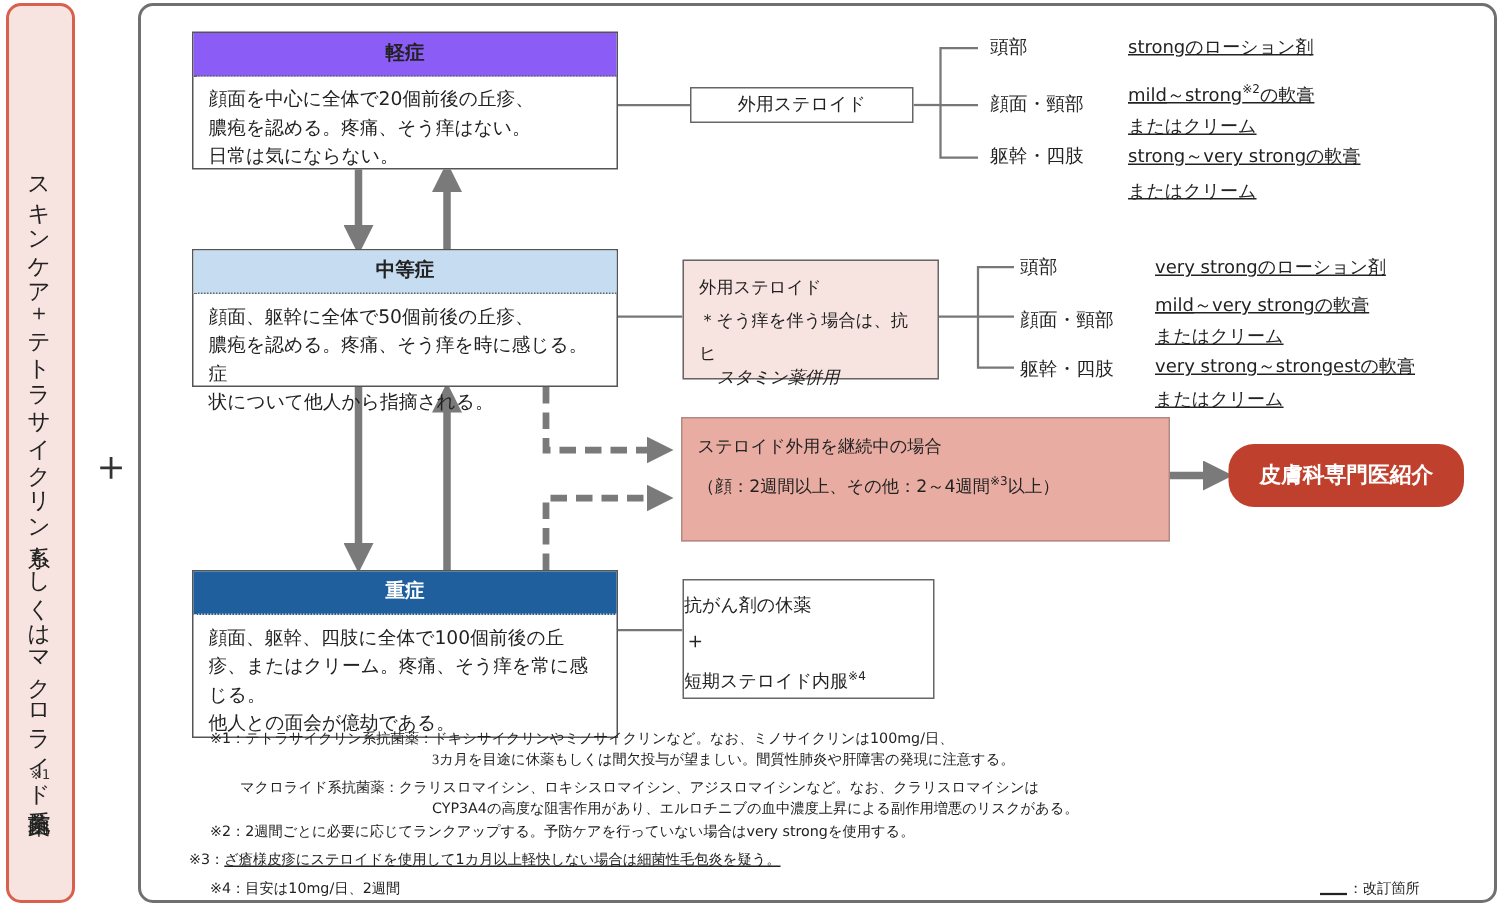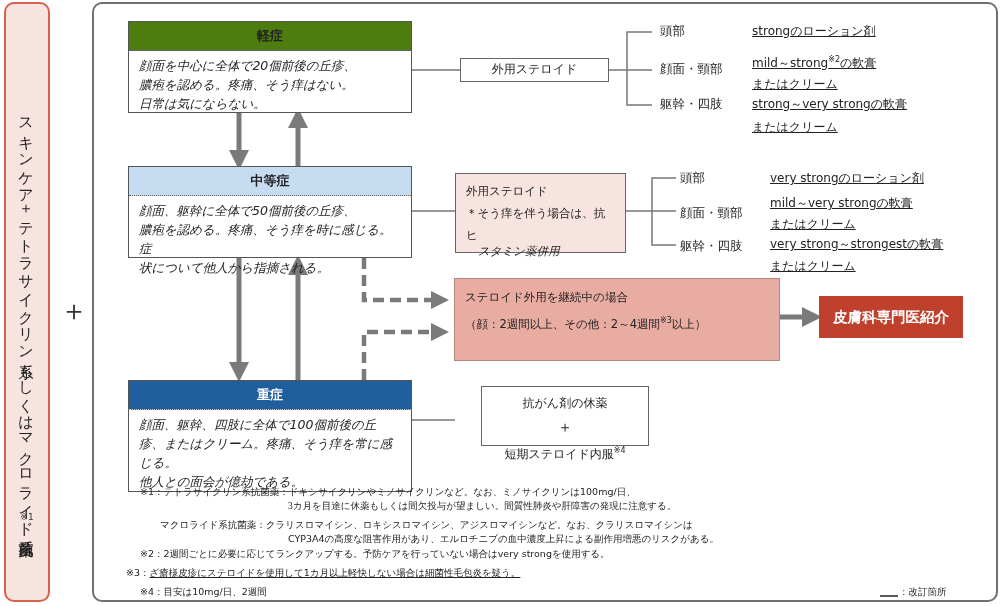--- a/index.html
+++ b/index.html
@@ -16,21 +16,21 @@
   #left-pill .note { position:absolute; left:0; right:0; top:508px; text-align:center;
                font-size:9px; color:#333; }
 
   #plus-sign { left:56px; top:292px; width:36px; font-size:28px; text-align:center; color:#333; font-weight:300; }
 
   #main-frame { left:92px; top:2px; width:906px; height:600px; border:2px solid #707070; border-radius:10px; }
 
   .sev-box { border:1.5px solid #555; background:#fff; }
   .sev-head { height:28px; line-height:28px; text-align:center; font-weight:bold; font-size:13px;
               border-bottom:1px dotted #666; }
-  .sev-body { padding:5px 10px; font-size:12.5px; line-height:19px; color:#222;font-style:italic; }
+  .sev-body { padding:5px 10px; font-size:12.5px; line-height:19px; color:#222; }
 
   .tbox { border:1.5px solid #666; background:#fff; font-size:12px; }
   .label { font-size:12.5px; color:#222; white-space:nowrap; }
   .sm { font-size:12px; color:#222; white-space:nowrap;text-decoration:underline; }
   sup { font-size:8px; }
   u { text-decoration:underline; }
 
   .foot { font-size:9.5px; color:#222; white-space:nowrap; }
 </style>
 </head>
@@ -76,21 +76,21 @@
   <line x1="626" y1="211" x2="652" y2="211" stroke="#777" stroke-width="1.5"></line>
   <polyline points="676,178 652,178 652,245 676,245" fill="none" stroke="#777" stroke-width="1.5"></polyline>
   <line x1="652" y1="211" x2="676" y2="211" stroke="#777" stroke-width="1.5"></line>
 
   <line x1="412" y1="420" x2="455" y2="420" stroke="#777" stroke-width="1.5"></line>
 
   <line x1="880" y1="596" x2="898" y2="596" stroke="#222" stroke-width="1.5"></line>
 </svg>
 
 <div class="abs sev-box" style="left:128px;top:21px;width:284px;height:92px;">
-  <div class="sev-head" style="background:#4d7c0f;">軽症</div>
+  <div class="sev-head" style="background:#8b5cf6;">軽症</div>
   <div class="sev-body">
     <div>顔面を中心に全体で20個前後の丘疹、</div>
     <div>膿疱を認める。疼痛、そう痒はない。</div>
     <div>日常は気にならない。</div>
   </div>
 </div>
 
 <div class="abs sev-box" style="left:128px;top:166px;width:284px;height:92px;">
   <div class="sev-head" style="background:#c6dcf1;">中等症</div>
   <div class="sev-body">
@@ -137,23 +137,23 @@
 
 <div class="abs label" style="left:680px;top:238px;">躯幹・四肢</div>
 <div class="abs sm" style="left:770px;top:236px;">very strong～strongestの軟膏</div>
 <div class="abs sm" style="left:770px;top:258px;">またはクリーム</div>
 
 <div class="abs" style="left:454px;top:278px;width:326px;height:83px;background:#e8aca2;border:1.5px solid #b38a83;padding:6px 10px;font-size:11.5px;line-height:24px;color:#222;">
   <div>ステロイド外用を継続中の場合</div>
   <div><span>（顔：2週間以上、その他：2～4週間</span><sup>※3</sup><span>以上）</span></div>
 </div>
 
-<div class="abs" style="left:819px;top:296px;width:144px;height:42px;background:#c0402e;color:#fff;font-size:14.5px;font-weight:bold;text-align:center;line-height:42px;">皮膚科専門医紹介</div>
+<div class="abs" style="left:819px;top:296px;width:157px;height:42px;background:#c0402e;color:#fff;font-size:14.5px;font-weight:bold;text-align:center;line-height:42px;border-radius:17px;">皮膚科専門医紹介</div>
 
-<div class="abs tbox" style="left:481px;top:386px;width:168px;height:60px;text-align:center;font-size:12px;line-height:24px;padding-top:4px;">
+<div class="abs tbox" style="left:455px;top:386px;width:168px;height:80px;font-size:12px;line-height:24px;padding-top:4px;">
   <div>抗がん剤の休薬</div>
   <div style="font-size:15px;">＋</div>
   <div><span>短期ステロイド内服</span><sup>※4</sup></div>
 </div>
 
 <div class="abs foot" style="left:140px;top:486px;">※1：テトラサイクリン系抗菌薬：ドキシサイクリンやミノサイクリンなど。なお、ミノサイクリンは100mg/日、</div>
 <div class="abs foot" style="left:288px;top:500px;font-family:Liberation Serif, serif;">3カ月を目途に休薬もしくは間欠投与が望ましい。間質性肺炎や肝障害の発現に注意する。</div>
 <div class="abs foot" style="left:160px;top:519px;">マクロライド系抗菌薬：クラリスロマイシン、ロキシスロマイシン、アジスロマイシンなど。なお、クラリスロマイシンは</div>
 <div class="abs foot" style="left:288px;top:533px;">CYP3A4の高度な阻害作用があり、エルロチニブの血中濃度上昇による副作用増悪のリスクがある。</div>
 <div class="abs foot" style="left:140px;top:548px;">※2：2週間ごとに必要に応じてランクアップする。予防ケアを行っていない場合はvery strongを使用する。</div>

